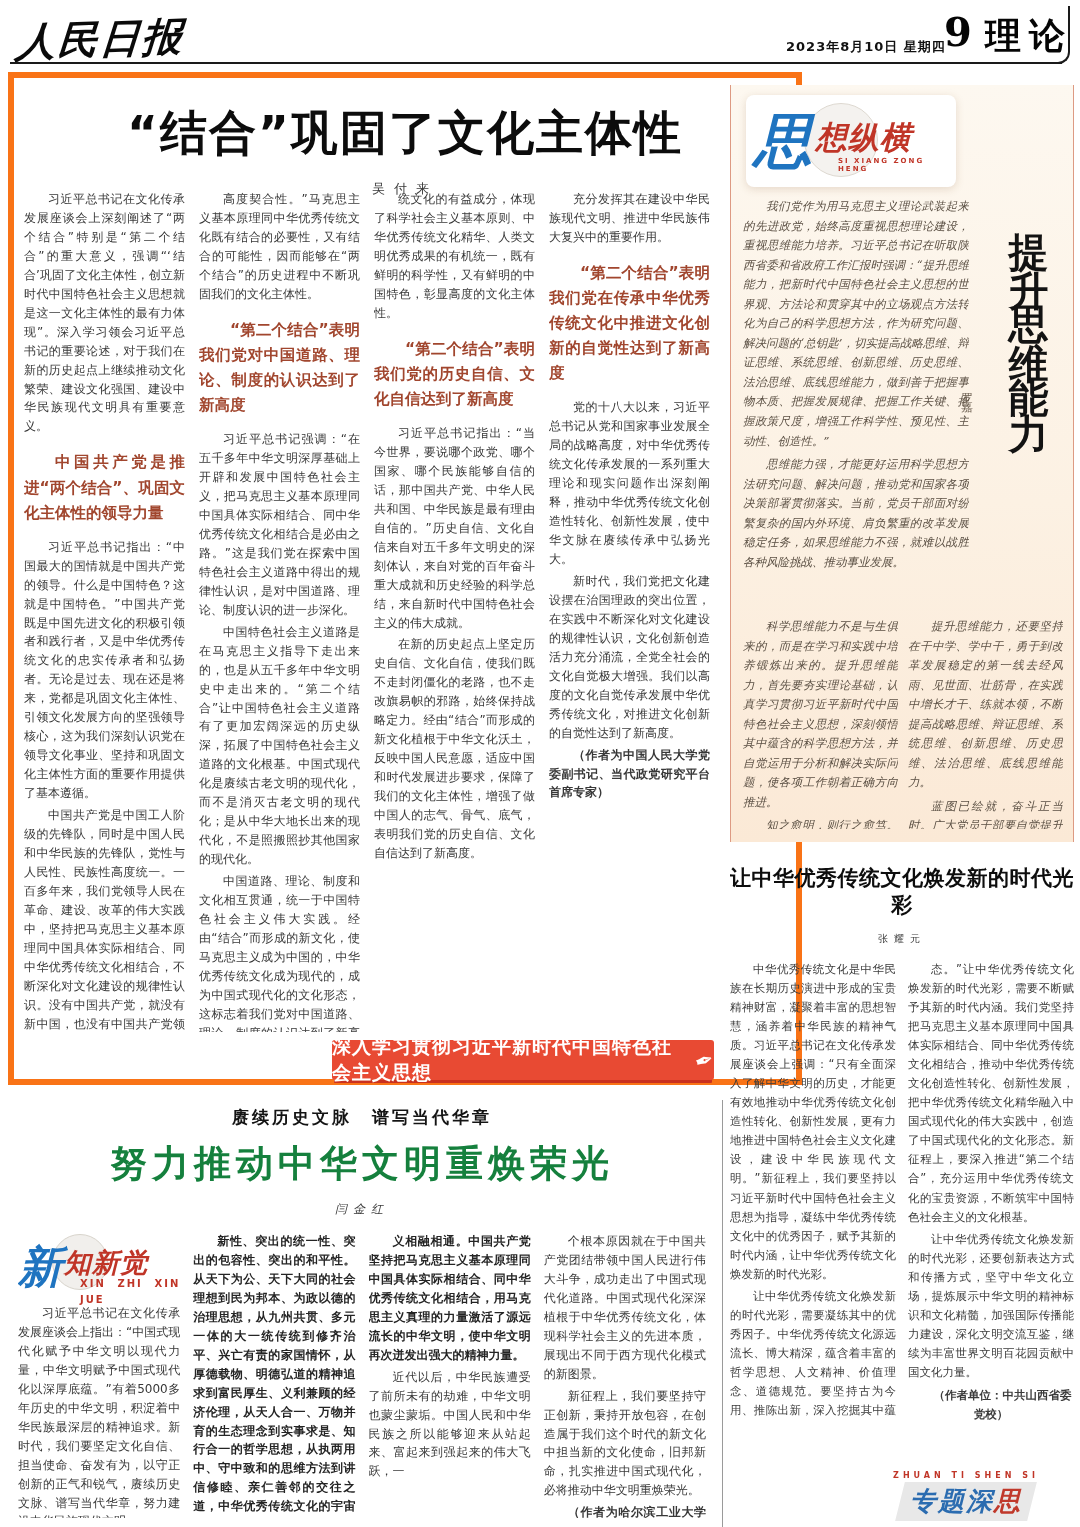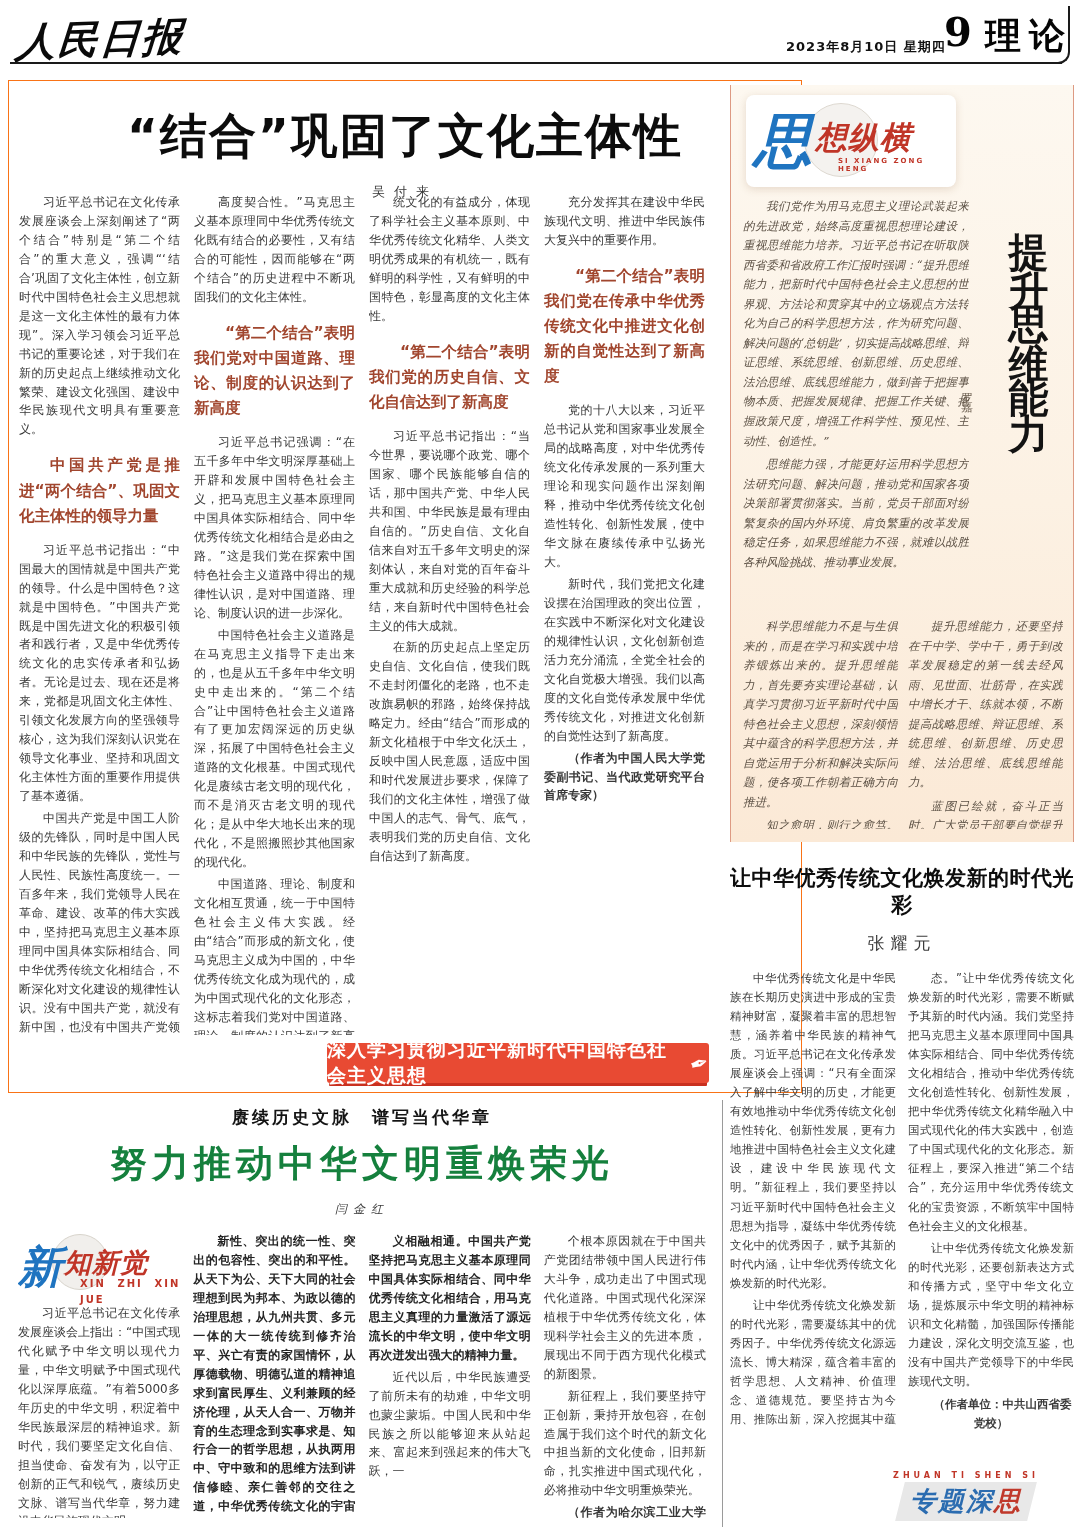--- a/index.html
+++ b/index.html
@@ -15,21 +15,21 @@
     font-size:40px; font-weight:bold; font-style:italic; letter-spacing:2px;
     transform:rotate(-2deg) skewX(-6deg); color:#0a0a0a;
   }
   .header-rule { position:absolute; left:10px; top:62px; width:1052px; height:2px; background:#1a1a1a; }
   .header-bracket { position:absolute; left:1056px; top:6px; width:14px; height:58px;
     border-right:2px solid #1a1a1a; border-bottom:2px solid #1a1a1a; border-bottom-right-radius:12px; }
   .header-date { position:absolute; left:786px; top:38px; font-size:13px; font-weight:bold; color:#111; letter-spacing:1px; }
   .page-num { position:absolute; left:944px; top:8px; font-size:40px; font-weight:bold; color:#050505; font-family:"DejaVu Serif",serif; }
   .section-name { position:absolute; left:985px; top:12px; font-size:36px; font-weight:bold; color:#050505; letter-spacing:8px; }
   
-  .main-box { position:absolute; left:8px; top:80px; width:794px; height:1013px; border:1px solid #f97316; background:#fff; }
+  .main-box { position:absolute; left:8px; top:72px; width:794px; height:1013px; border:6px solid #f97316; background:#fff; }
   .main-headline { font-size:47px; font-weight:900; text-align:center; margin-top:24px; letter-spacing:2px; color:#0c0c0c; }
   .main-byline { text-align:center; font-size:13px; color:#3a3a3a; letter-spacing:9px; margin-top:15px; }
   .main-cols { position:absolute; left:10px; top:112px; width:686px; height:842px; display:flex; gap:14px; overflow:hidden; }
   .mcol { flex:1; font-size:12px; line-height:1.58; text-align:justify; color:#383838; overflow:hidden; }
   .mcol p { text-indent:2em; margin-bottom:3px; }
   .subhead { font-weight:bold; font-size:15.5px; color:#a1462e; line-height:1.62; margin:14px 0 12px; text-indent:2em; text-align:justify; }
   .attribution { font-weight:bold; }
   .banner { position:absolute; left:318px; top:962px; width:382px; height:40px; background:#e84a33;
     color:#fff; font-weight:bold; font-size:19px; letter-spacing:1px;
     display:flex; align-items:center; justify-content:center; border-radius:3px;
@@ -55,21 +55,21 @@
   .sx-vtitle { position:absolute; right:16px; top:116px; height:486px; writing-mode:vertical-rl;
     font-size:40px; font-weight:900; color:#131313; letter-spacing:36px; }
   .sx-vauthor { position:absolute; right:98px; top:298px; writing-mode:vertical-rl; font-size:12px;
     letter-spacing:8px; color:#6a5d4e; }
   .sx-bottom { position:absolute; left:12px; top:532px; width:320px; height:212px; display:flex; gap:10px; overflow:hidden; }
   .sx-bottom .scol { flex:1; overflow:hidden; }
   
   .ra { position:absolute; left:730px; top:855px; width:344px; height:672px; overflow:hidden; }
   .ra-shoulder { text-align:center; font-family:"DejaVu Serif",serif; font-weight:bold; font-size:17px; letter-spacing:2px; color:#151515; }
   .ra-headline { text-align:center; font-size:21px; font-weight:900; letter-spacing:0.5px; color:#0d0d0d; margin-top:10px; line-height:1.3; }
-  .ra-byline { text-align:center; font-size:17px; color:#3a3a3a; letter-spacing:6px; margin-top:12px; }
+  .ra-byline { text-align:center; font-size:10px; color:#3a3a3a; letter-spacing:6px; margin-top:12px; }
   .ra-cols { display:flex; gap:12px; margin-top:14px; height:462px; overflow:hidden; }
   .ra-cols .rcol { flex:1; font-size:11.5px; line-height:1.66; text-align:justify; color:#3b3b3b; overflow:hidden; }
   .ra-cols p { text-indent:2em; margin-bottom:3px; }
   .ra-attr { text-align:center; font-weight:bold; font-size:11.5px; margin-top:4px; }
   .zt-badge { position:absolute; right:8px; bottom:6px; width:200px; text-align:center; }
   .zt-pin { font-size:8px; color:#c03527; letter-spacing:4px; font-weight:bold; }
   .zt-band { margin-top:2px; background:#e8e8e8; transform:skewX(-14deg); padding:2px 10px; display:inline-block; }
   .zt-band .inner { transform:skewX(14deg); display:inline-block; font-size:26px; font-weight:900; font-style:italic; letter-spacing:2px; }
   .zt-blue { color:#2b6cb0; } .zt-red { color:#c0392b; }
   
@@ -168,21 +168,21 @@
   <section class="ra">
     <div class="ra-headline">让中华优秀传统文化焕发新的时代光彩</div>
     <div class="ra-byline">张耀元</div>
     <div class="ra-cols">
       <div class="rcol">
         <p>中华优秀传统文化是中华民族在长期历史演进中形成的宝贵精神财富，凝聚着丰富的思想智慧，涵养着中华民族的精神气质。习近平总书记在文化传承发展座谈会上强调：“只有全面深入了解中华文明的历史，才能更有效地推动中华优秀传统文化创造性转化、创新性发展，更有力地推进中国特色社会主义文化建设，建设中华民族现代文明。”新征程上，我们要坚持以习近平新时代中国特色社会主义思想为指导，凝练中华优秀传统文化中的优秀因子，赋予其新的时代内涵，让中华优秀传统文化焕发新的时代光彩。</p>
         <p>让中华优秀传统文化焕发新的时代光彩，需要凝练其中的优秀因子。中华优秀传统文化源远流长、博大精深，蕴含着丰富的哲学思想、人文精神、价值理念、道德规范。要坚持古为今用、推陈出新，深入挖掘其中蕴含的思想观念、人文精神、道德规范，结合时代要求继承创新，让中华文化展现出永久魅力和时代风采。</p>
       </div>
       <div class="rcol">
         <p>态。”让中华优秀传统文化焕发新的时代光彩，需要不断赋予其新的时代内涵。我们党坚持把马克思主义基本原理同中国具体实际相结合、同中华优秀传统文化相结合，推动中华优秀传统文化创造性转化、创新性发展，把中华优秀传统文化精华融入中国式现代化的伟大实践中，创造了中国式现代化的文化形态。新征程上，要深入推进“第二个结合”，充分运用中华优秀传统文化的宝贵资源，不断筑牢中国特色社会主义的文化根基。</p>
-        <p>让中华优秀传统文化焕发新的时代光彩，还要创新表达方式和传播方式，坚守中华文化立场，提炼展示中华文明的精神标识和文化精髓，加强国际传播能力建设，深化文明交流互鉴，也没有中国共产党领导下的中华民族现代文明。</p>
+        <p>让中华优秀传统文化焕发新的时代光彩，还要创新表达方式和传播方式，坚守中华文化立场，提炼展示中华文明的精神标识和文化精髓，加强国际传播能力建设，深化文明交流互鉴，继续为丰富世界文明百花园贡献中国文化力量。</p>
         <p class="ra-attr">（作者单位：中共山西省委党校）</p>
       </div>
     </div>
     <div class="zt-badge">
       <div class="zt-pin">ZHUAN TI SHEN SI</div>
       <div class="zt-band">
         <span class="inner">
           <span class="zt-blue">专题深</span><span class="zt-red">思</span>
         </span>
       </div>

